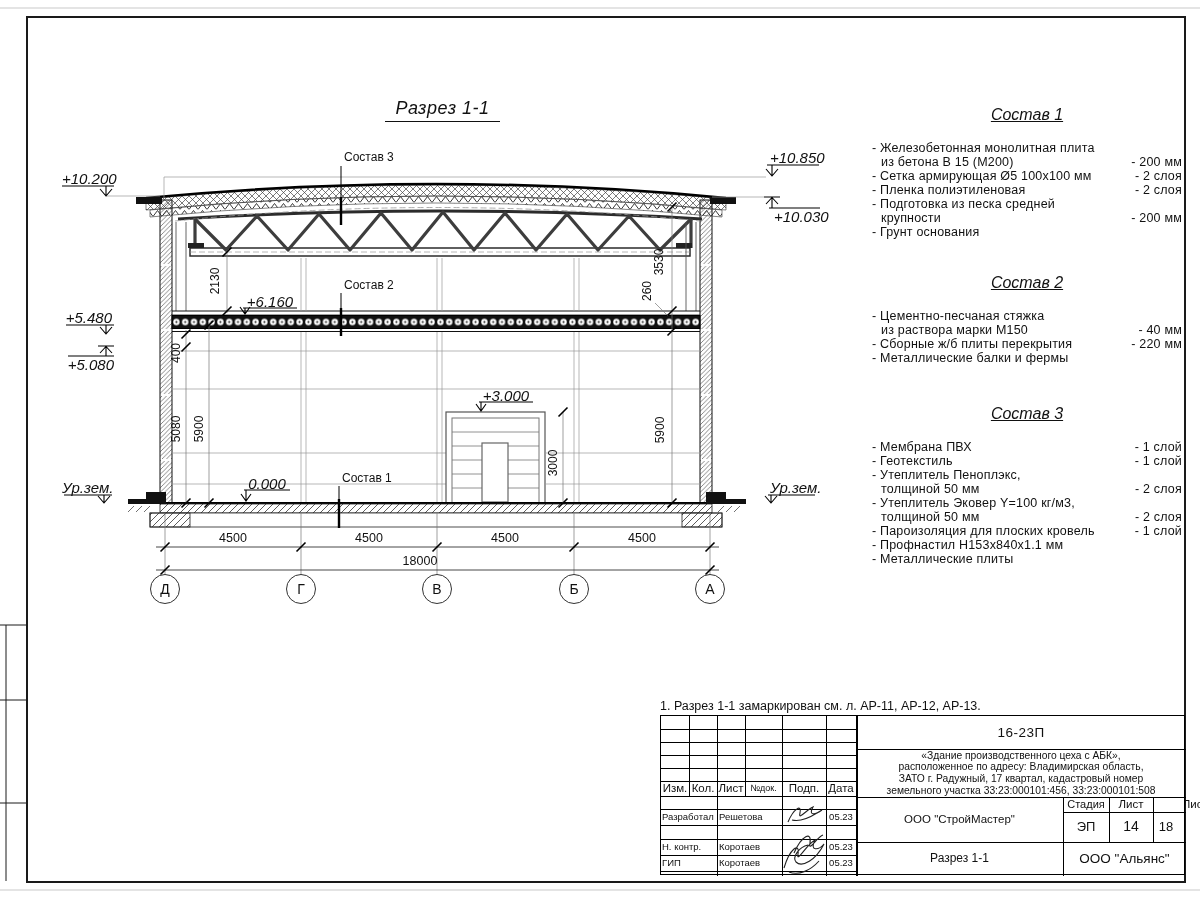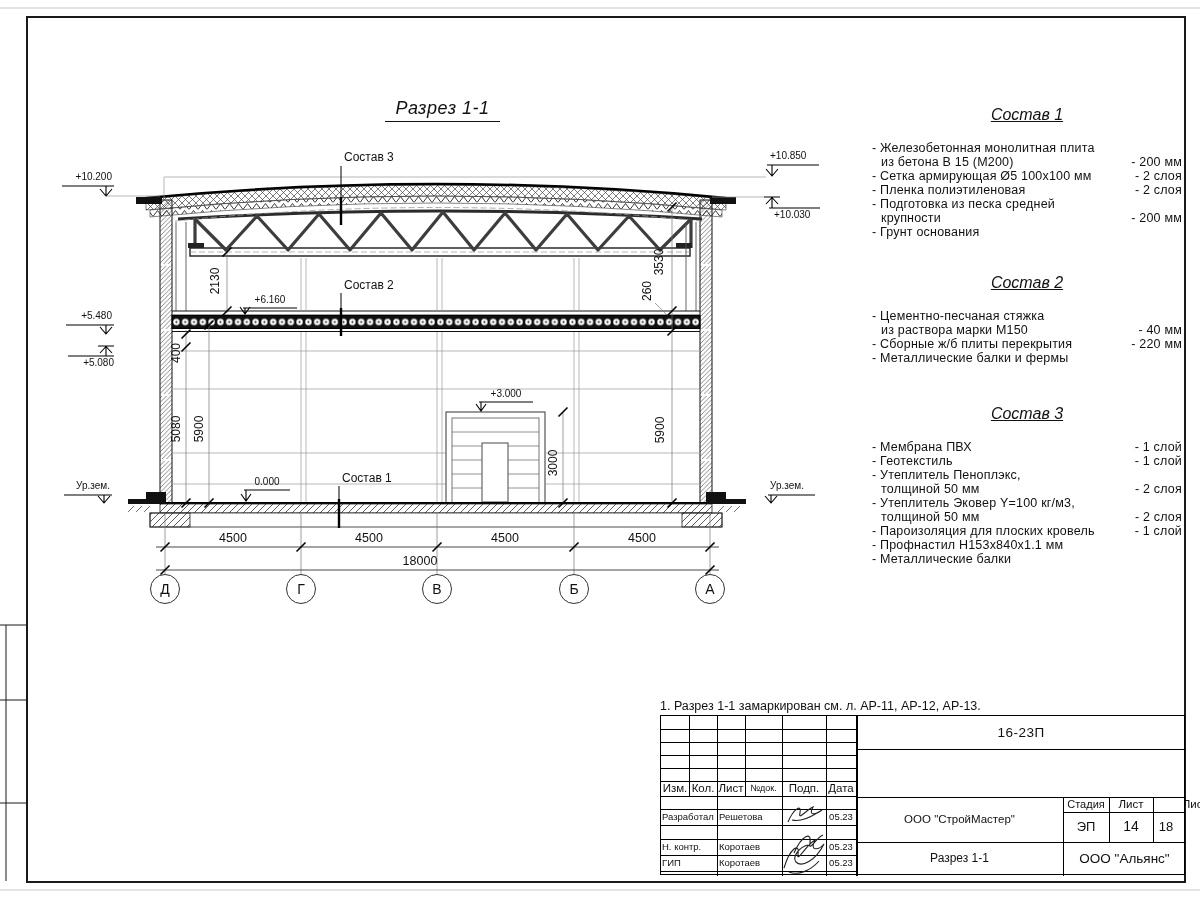--- a/index.html
+++ b/index.html
@@ -2,21 +2,21 @@
 <html><head>
 <meta charset="utf-8">
 <style>
   html,body{margin:0;padding:0;background:#e9e9e9;}
   #stage{position:relative;width:1200px;height:900px;background:#ffffff;overflow:hidden;
          font-family:"Liberation Sans",sans-serif;color:#111;}
   svg{position:absolute;left:0;top:0;}
   .t{position:absolute;white-space:nowrap;color:#111;line-height:1.1;}
   .c{text-align:center;}
   .r{text-align:right;}
-  .lvl{font-size:10px;}
+  .lvl{font-size:15px;font-style:italic;}
   .dim{font-size:12.5px;}
   .vdim{width:60px;height:14px;text-align:center;transform:rotate(-90deg);font-size:12px;}
   .axis{font-size:14px;width:30px;text-align:center;}
   .slabel{font-size:12px;}
   .main-title{font-size:18px;font-style:italic;border-bottom:1.5px solid #111;
               padding-bottom:2px;letter-spacing:.5px;width:115px;text-align:center;}
   
   .comp{position:absolute;left:872px;width:310px;}
   .comp h3{margin:0 0 17px 0;font-size:16px;font-style:italic;font-weight:normal;
            text-align:center;text-decoration:underline;}
@@ -369,21 +369,21 @@
     </div>
     <div class="row">
       <div class="cl">- Пароизоляция для плоских кровель</div>
       <div class="cv">- 1 слой</div>
     </div>
     <div class="row">
       <div class="cl">- Профнастил Н153х840х1.1 мм</div>
       <div class="cv"></div>
     </div>
     <div class="row">
-      <div class="cl">- Металлические балки</div>
+      <div class="cl">- Металлические плиты</div>
       <div class="cv"></div>
     </div>
   </div>
 
   <div class="note">1. Разрез 1-1 замаркирован см. л. АР-11, АР-12, АР-13.</div>
 
   <div class="tb">
 
     <div class="vl" style="left:195px;top:0;height:160px;width:1.5px;"></div>
     <div class="hl" style="left:0;top:13px;width:195px;"></div>
@@ -421,20 +421,26 @@
     <div class="cell" style="left:58px;top:93px;width:62px;height:16px;font-size:9.5px;justify-content:flex-start;">Решетова</div>
     <div class="cell" style="left:165px;top:93px;width:30px;height:16px;font-size:9.5px;">05.23</div>
     <div class="cell" style="left:1px;top:123px;width:54px;height:16px;font-size:9.5px;justify-content:flex-start;">Н. контр.</div>
     <div class="cell" style="left:58px;top:123px;width:62px;height:16px;font-size:9.5px;justify-content:flex-start;">Коротаев</div>
     <div class="cell" style="left:165px;top:123px;width:30px;height:16px;font-size:9.5px;">05.23</div>
     <div class="cell" style="left:1px;top:139px;width:70px;height:16px;font-size:9.5px;justify-content:flex-start;">ГИП</div>
     <div class="cell" style="left:58px;top:139px;width:62px;height:16px;font-size:9.5px;justify-content:flex-start;">Коротаев</div>
     <div class="cell" style="left:165px;top:139px;width:30px;height:16px;font-size:9.5px;">05.23</div>
 
     <div class="cell" style="left:195px;top:0;width:330px;height:33px;font-size:13.5px;letter-spacing:.5px;">16-23П</div>
+    <div class="cell" style="left:200px;top:34px;width:320px;height:46px;font-size:10.3px;flex-direction:column;">
+      <div>«Здание производственного цеха с АБК»,</div>
+      <div>расположенное по адресу: Владимирская область,</div>
+      <div>ЗАТО г. Радужный, 17 квартал, кадастровый номер</div>
+      <div>земельного участка 33:23:000101:456, 33:23:000101:508</div>
+    </div>
     <div class="cell" style="left:195px;top:81px;width:207px;height:45px;font-size:11.5px;">ООО "СтройМастер"</div>
     <div class="cell" style="left:402px;top:81px;width:46px;height:15px;font-size:11px;">Стадия</div>
     <div class="cell" style="left:448px;top:81px;width:44px;height:15px;font-size:11.5px;">Лист</div>
     <div class="cell" style="left:492px;top:81px;width:33px;height:15px;font-size:11.5px;overflow:hidden;margin-left:32px;">Листов</div>
     <div class="cell" style="left:402px;top:96px;width:46px;height:30px;font-size:13px;">ЭП</div>
     <div class="cell" style="left:448px;top:96px;width:44px;height:30px;font-size:14px;">14</div>
     <div class="cell" style="left:492px;top:96px;width:26px;height:30px;font-size:13px;">18</div>
     <div class="cell" style="left:195px;top:126px;width:207px;height:34px;font-size:12px;">Разрез 1-1</div>
     <div class="cell" style="left:402px;top:126px;width:123px;height:34px;font-size:13.5px;">ООО "Альянс"</div>
 

